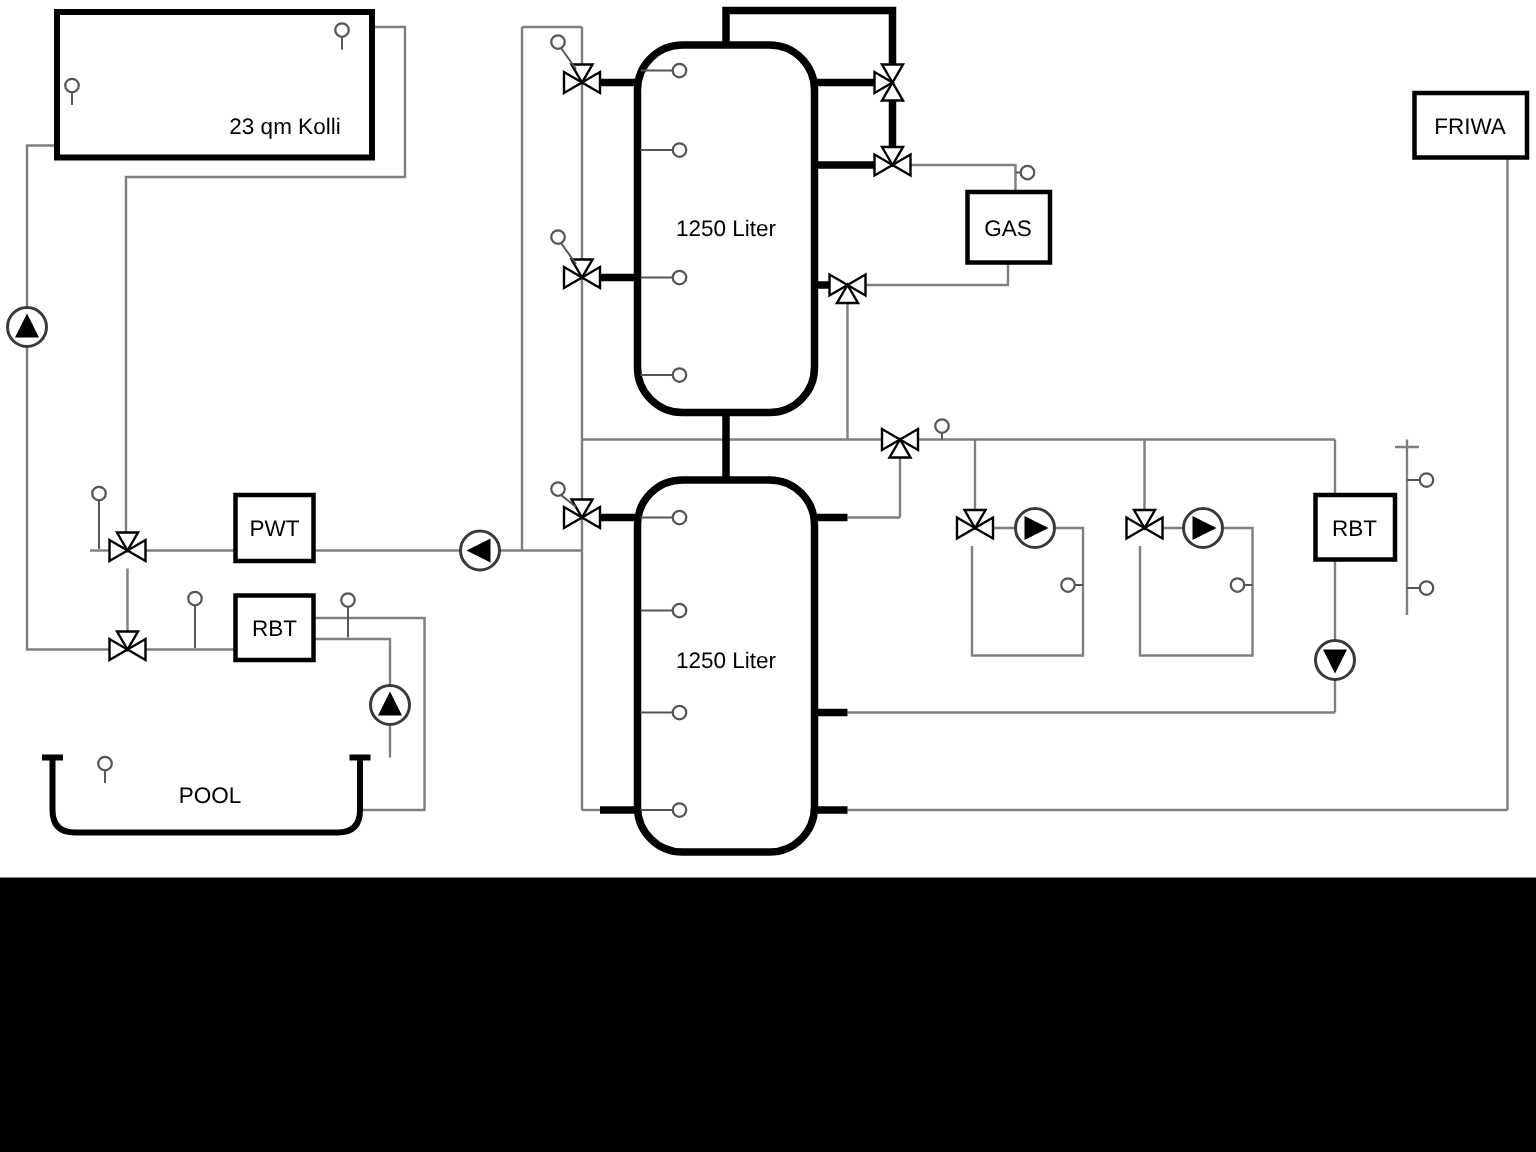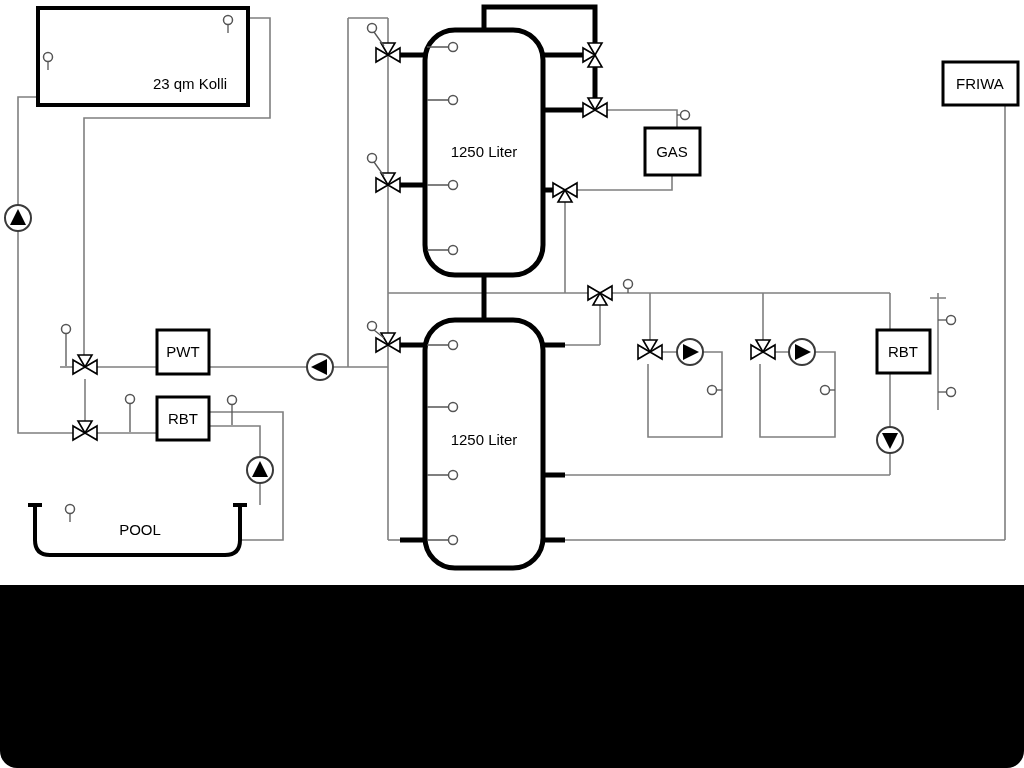--- a/index.html
+++ b/index.html
@@ -1,17 +1,17 @@
 <!DOCTYPE html>
 <html><head>
 <meta charset="utf-8">
 <style>
   html,body{margin:0;padding:0;background:#fff;}
   #stage{position:relative;width:1024px;height:768px;background:#ffffff;overflow:hidden;
-         font-family:"Liberation Sans", sans-serif;border-radius:17px;}
+         font-family:"Liberation Sans", sans-serif;}
   svg{position:absolute;left:0;top:0;}
   svg text{font-family:"Liberation Sans", sans-serif;font-size:15px;fill:#000;}
   .pipe{stroke:#7f7f7f;stroke-width:1.6;fill:none;}
   .thick{stroke:#000;stroke-width:5;fill:none;}
   .box{fill:#fff;stroke:#000;stroke-width:3;}
   .bigbox{fill:#fff;stroke:#000;stroke-width:4;}
   .tank{fill:#fff;stroke:#000;stroke-width:5;}
   .pool{stroke:#000;stroke-width:4;fill:none;}
   .valve{fill:#fff;stroke:#000;stroke-width:1.6;}
   .pumpc{fill:#fff;stroke:#3a3a3a;stroke-width:2;}

